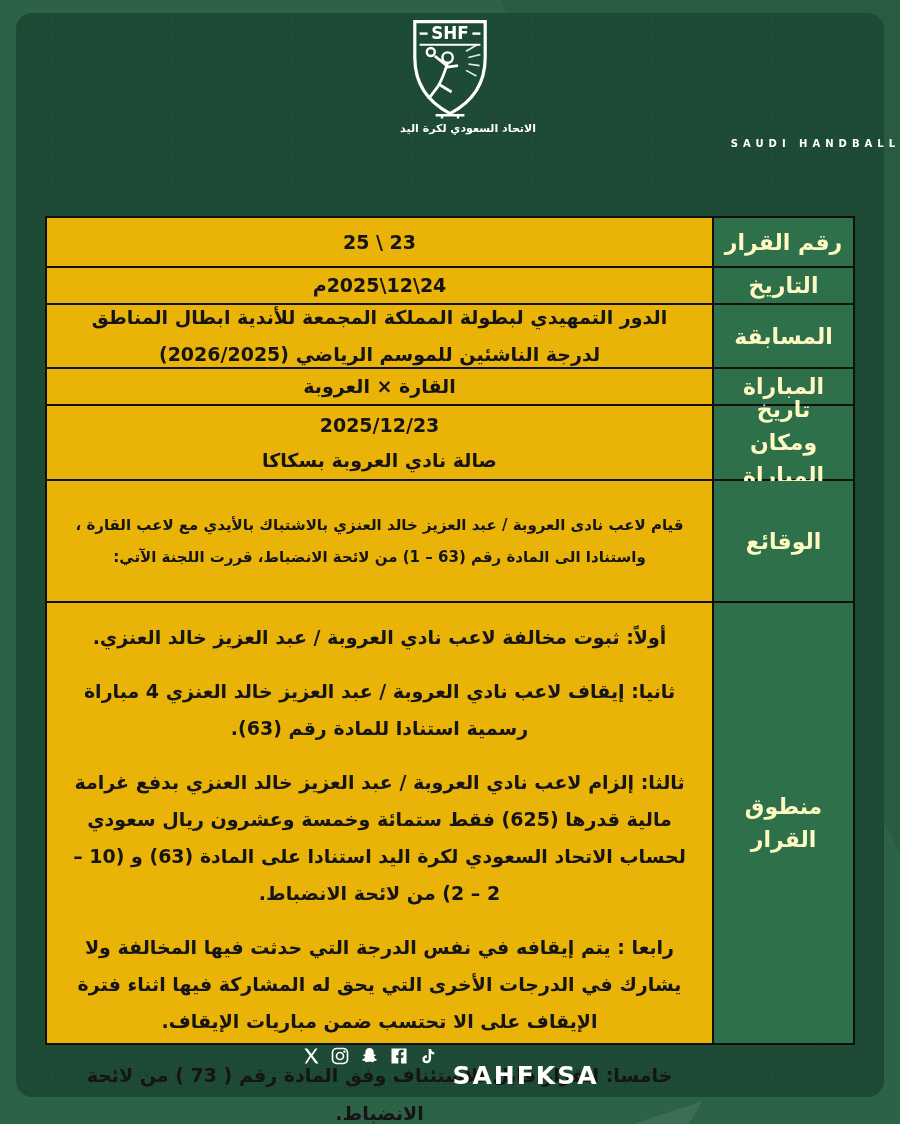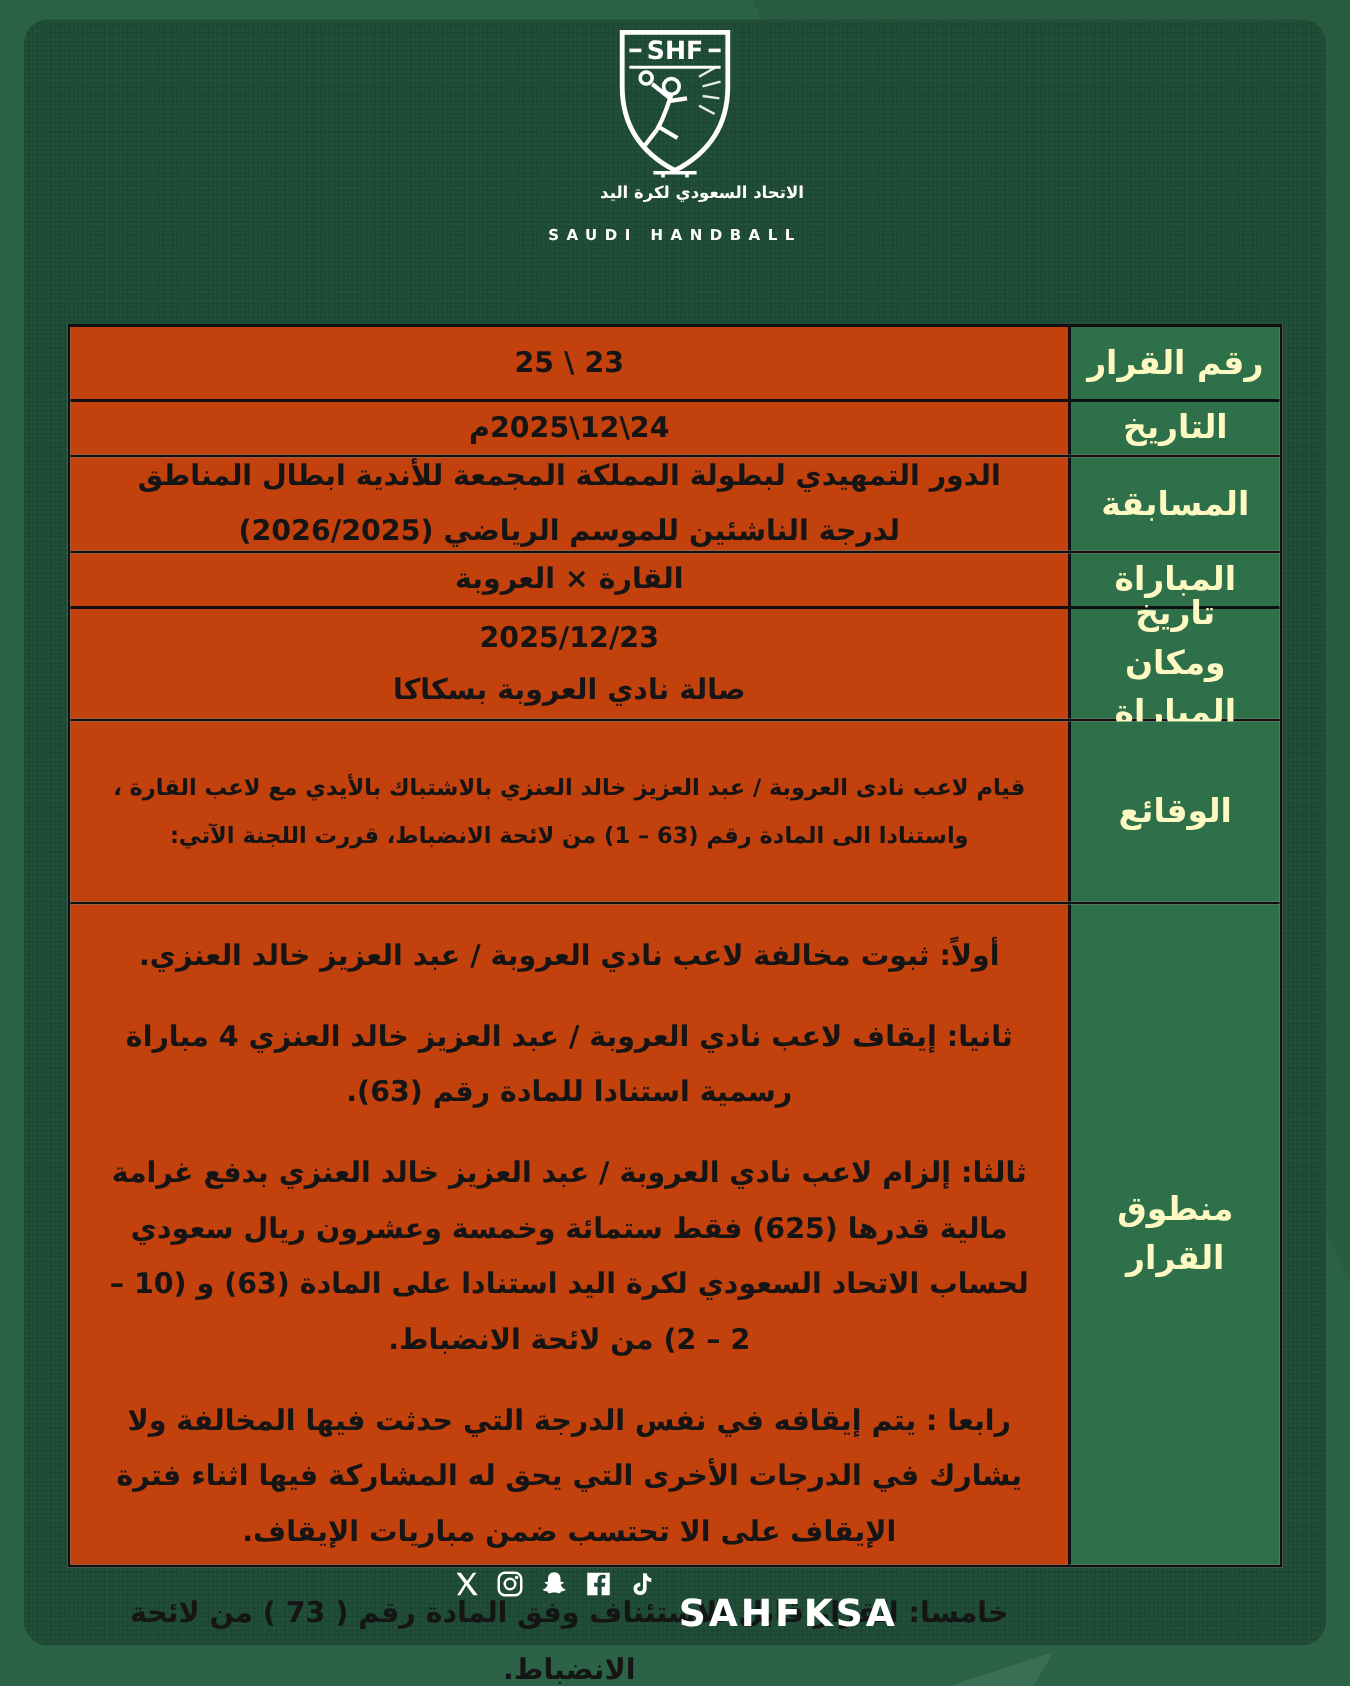--- a/index.html
+++ b/index.html
@@ -19,41 +19,41 @@
     background-color:#1d4a34;
     background-image:
       radial-gradient(rgba(255,255,255,.035) 1px, transparent 1px),
       radial-gradient(rgba(0,0,0,.06) 1px, transparent 1px);
     background-size:3px 3px, 5px 5px;
     background-position:0 0, 1px 2px;
   }
   .logo-block { position:absolute; top:16px; left:0; width:100%; text-align:center; color:#fff; }
   .logo-block svg { display:block; margin:0 auto; }
   .org-ar { font-size:11px; font-weight:bold; margin-top:2px;padding-left:36px; }
-  .org-en { font-size:10px; font-weight:bold; letter-spacing:5px; margin-top:17px; }
+  .org-en { font-size:10px; font-weight:bold; letter-spacing:5px; margin-top:3px;text-align:right; }
   .doc-title {
     position:absolute; top:146px; left:0; width:100%;
     text-align:center; color:#ffffff; font-size:47px; font-weight:bold;
     direction:rtl; letter-spacing:0;
   }
   .decision-table {
     position:absolute; top:216px; left:45px; right:45px;
     direction:rtl; border:2px solid #101010; background:#e8eee1;
   }
   .row { display:flex; }
   .row + .row { border-top:2px solid #101010; }
   .cell-label {
     width:141px; flex:0 0 141px;
     background:#2e7049; color:#fef9c3;
     display:flex; align-items:center; justify-content:center;
     text-align:center; font-weight:bold; font-size:22px; line-height:1.5;
     border-left:2px solid #101010; padding:2px 6px;
   }
   .cell-content {
-    flex:1; background:#c2410c; color:#151515;
+    flex:1; background:#eab308; color:#151515;
     display:flex; flex-direction:column; align-items:center; justify-content:center;
     text-align:center; font-weight:bold; font-size:19px; line-height:1.8;
     padding:4px 16px;
   }
   .h-48{height:48px;} .h-37{height:37px;} .h-64{height:64px;} .h-75{height:75px;}
   .h-122{height:122px;} .h-442{height:442px;}
   .verdict-content { justify-content:flex-start; padding:16px 22px 10px; }
   .verdict-content p { margin:0 0 17px; line-height:1.95; width:100%; text-align:center; }
   .facts-text { line-height:2.15; font-size:15px; }
   .comp-text { line-height:1.95; }

